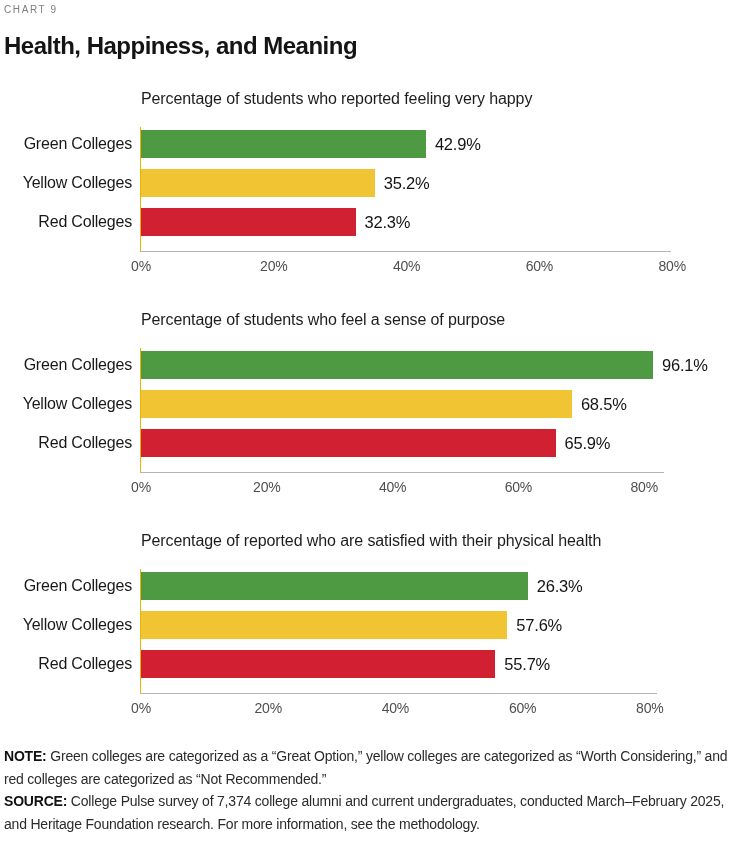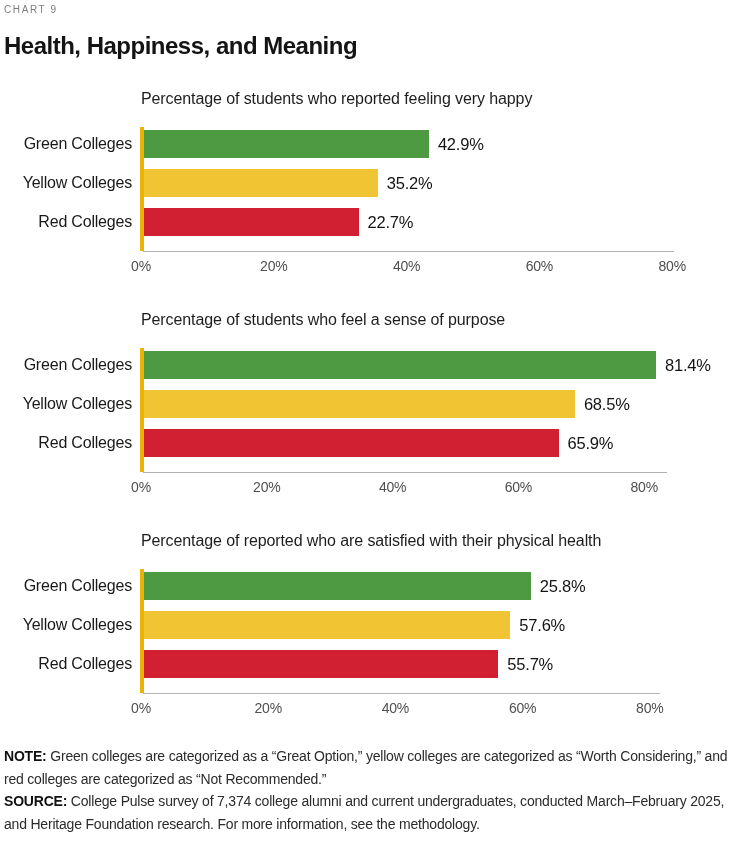--- a/index.html
+++ b/index.html
@@ -27,21 +27,21 @@
   .plot-wrap{display:flex;align-items:flex-start;}
   .cats{width:136px;box-sizing:border-box;padding:3px 8px 4px 0;flex:none;}
   .cat-label{
     height:28px;margin-bottom:11px;display:flex;align-items:center;
     justify-content:flex-end;font-size:16px;color:#191919;
     letter-spacing:-0.2px;white-space:nowrap;
   }
   .cat-label:last-child{margin-bottom:0;}
   .plot-box{
     flex:1;box-sizing:border-box;padding:3px 0 4px 0;
-    border-left:4px solid #eab308;position:relative;
+    border-left:1px solid #eab308;position:relative;
   }
   .axis-base{
     position:absolute;left:-1px;bottom:-1px;height:0;
     border-bottom:1px solid #b4b4b4;
   }
   .bar-row{height:28px;margin-bottom:11px;display:flex;align-items:center;}
   .bar-row:last-child{margin-bottom:0;}
   .bar{height:28px;flex:none;}
   .value-label{
     margin-left:9px;font-size:16.5px;color:#141414;
@@ -80,21 +80,21 @@
           <div class="bar-row">
             <div class="bar" style="width: 284.9px; background: rgb(77, 154, 67);"></div>
             <span class="value-label">42.9%</span>
           </div>
           <div class="bar-row">
             <div class="bar" style="width: 233.7px; background: rgb(240, 196, 51);"></div>
             <span class="value-label">35.2%</span>
           </div>
           <div class="bar-row">
             <div class="bar" style="width: 214.5px; background: rgb(209, 32, 49);"></div>
-            <span class="value-label">22.7%</span>
+            <span class="value-label">32.3%</span>
           </div>
           <div class="axis-base" style="width: 531px;"></div>
         </div>
       </div>
       <div class="ticks-row">
         <span class="x-tick" style="left: 0px;">0%</span>
         <span class="x-tick" style="left: 132.8px;">20%</span>
         <span class="x-tick" style="left: 265.6px;">40%</span>
         <span class="x-tick" style="left: 398.4px;">60%</span>
         <span class="x-tick" style="left: 531.2px;">80%</span>
@@ -104,21 +104,21 @@
       <h2 class="chart-title">Percentage of students who feel a sense of purpose</h2>
       <div class="plot-wrap">
         <div class="cats">
           <div class="cat-label">Green Colleges</div>
           <div class="cat-label">Yellow Colleges</div>
           <div class="cat-label">Red Colleges</div>
         </div>
         <div class="plot-box">
           <div class="bar-row">
             <div class="bar" style="width: 512px; background: rgb(77, 154, 67);"></div>
-            <span class="value-label">81.4%</span>
+            <span class="value-label">96.1%</span>
           </div>
           <div class="bar-row">
             <div class="bar" style="width: 430.9px; background: rgb(240, 196, 51);"></div>
             <span class="value-label">68.5%</span>
           </div>
           <div class="bar-row">
             <div class="bar" style="width: 414.5px; background: rgb(209, 32, 49);"></div>
             <span class="value-label">65.9%</span>
           </div>
           <div class="axis-base" style="width: 524px;"></div>
@@ -136,21 +136,21 @@
       <h2 class="chart-title">Percentage of reported who are satisfied with their physical health</h2>
       <div class="plot-wrap">
         <div class="cats">
           <div class="cat-label">Green Colleges</div>
           <div class="cat-label">Yellow Colleges</div>
           <div class="cat-label">Red Colleges</div>
         </div>
         <div class="plot-box">
           <div class="bar-row">
             <div class="bar" style="width: 386.7px; background: rgb(77, 154, 67);"></div>
-            <span class="value-label">25.8%</span>
+            <span class="value-label">26.3%</span>
           </div>
           <div class="bar-row">
             <div class="bar" style="width: 366.3px; background: rgb(240, 196, 51);"></div>
             <span class="value-label">57.6%</span>
           </div>
           <div class="bar-row">
             <div class="bar" style="width: 354.3px; background: rgb(209, 32, 49);"></div>
             <span class="value-label">55.7%</span>
           </div>
           <div class="axis-base" style="width: 517px;"></div>

